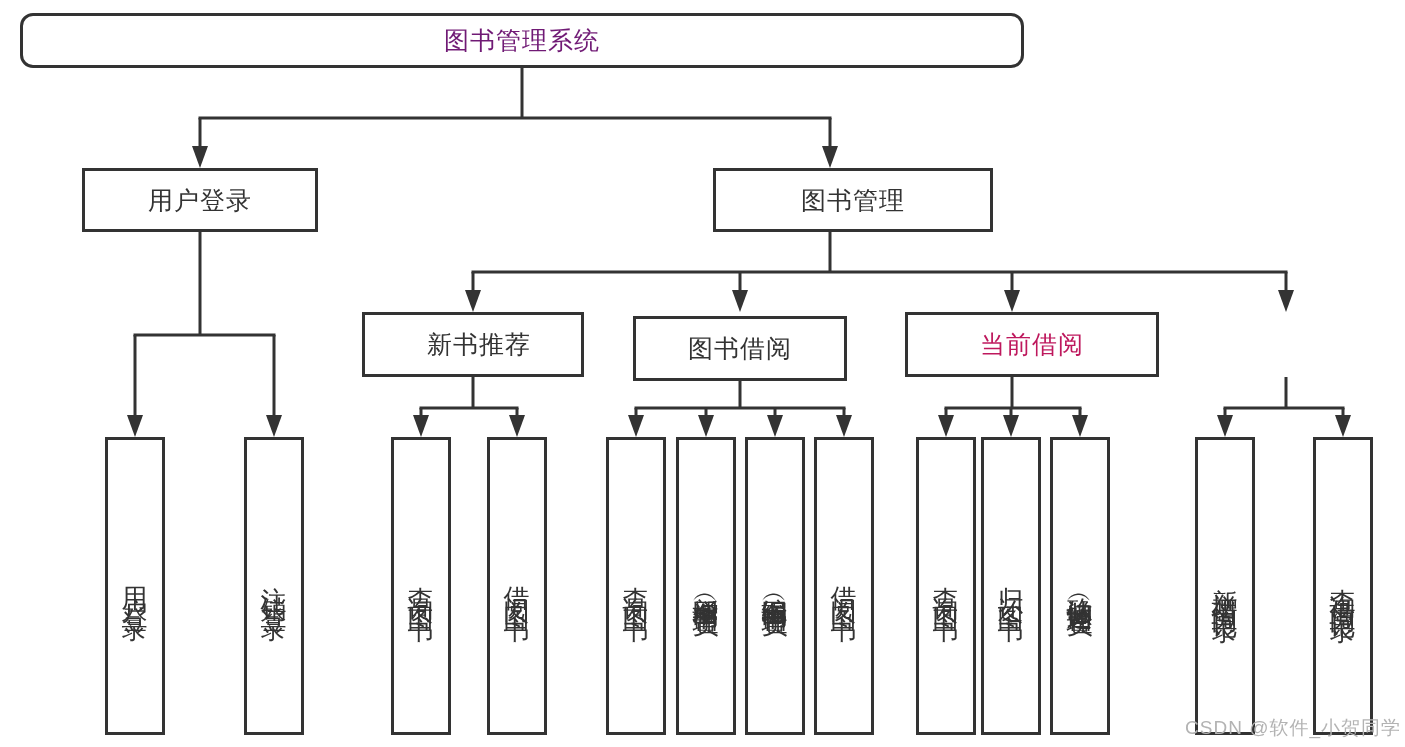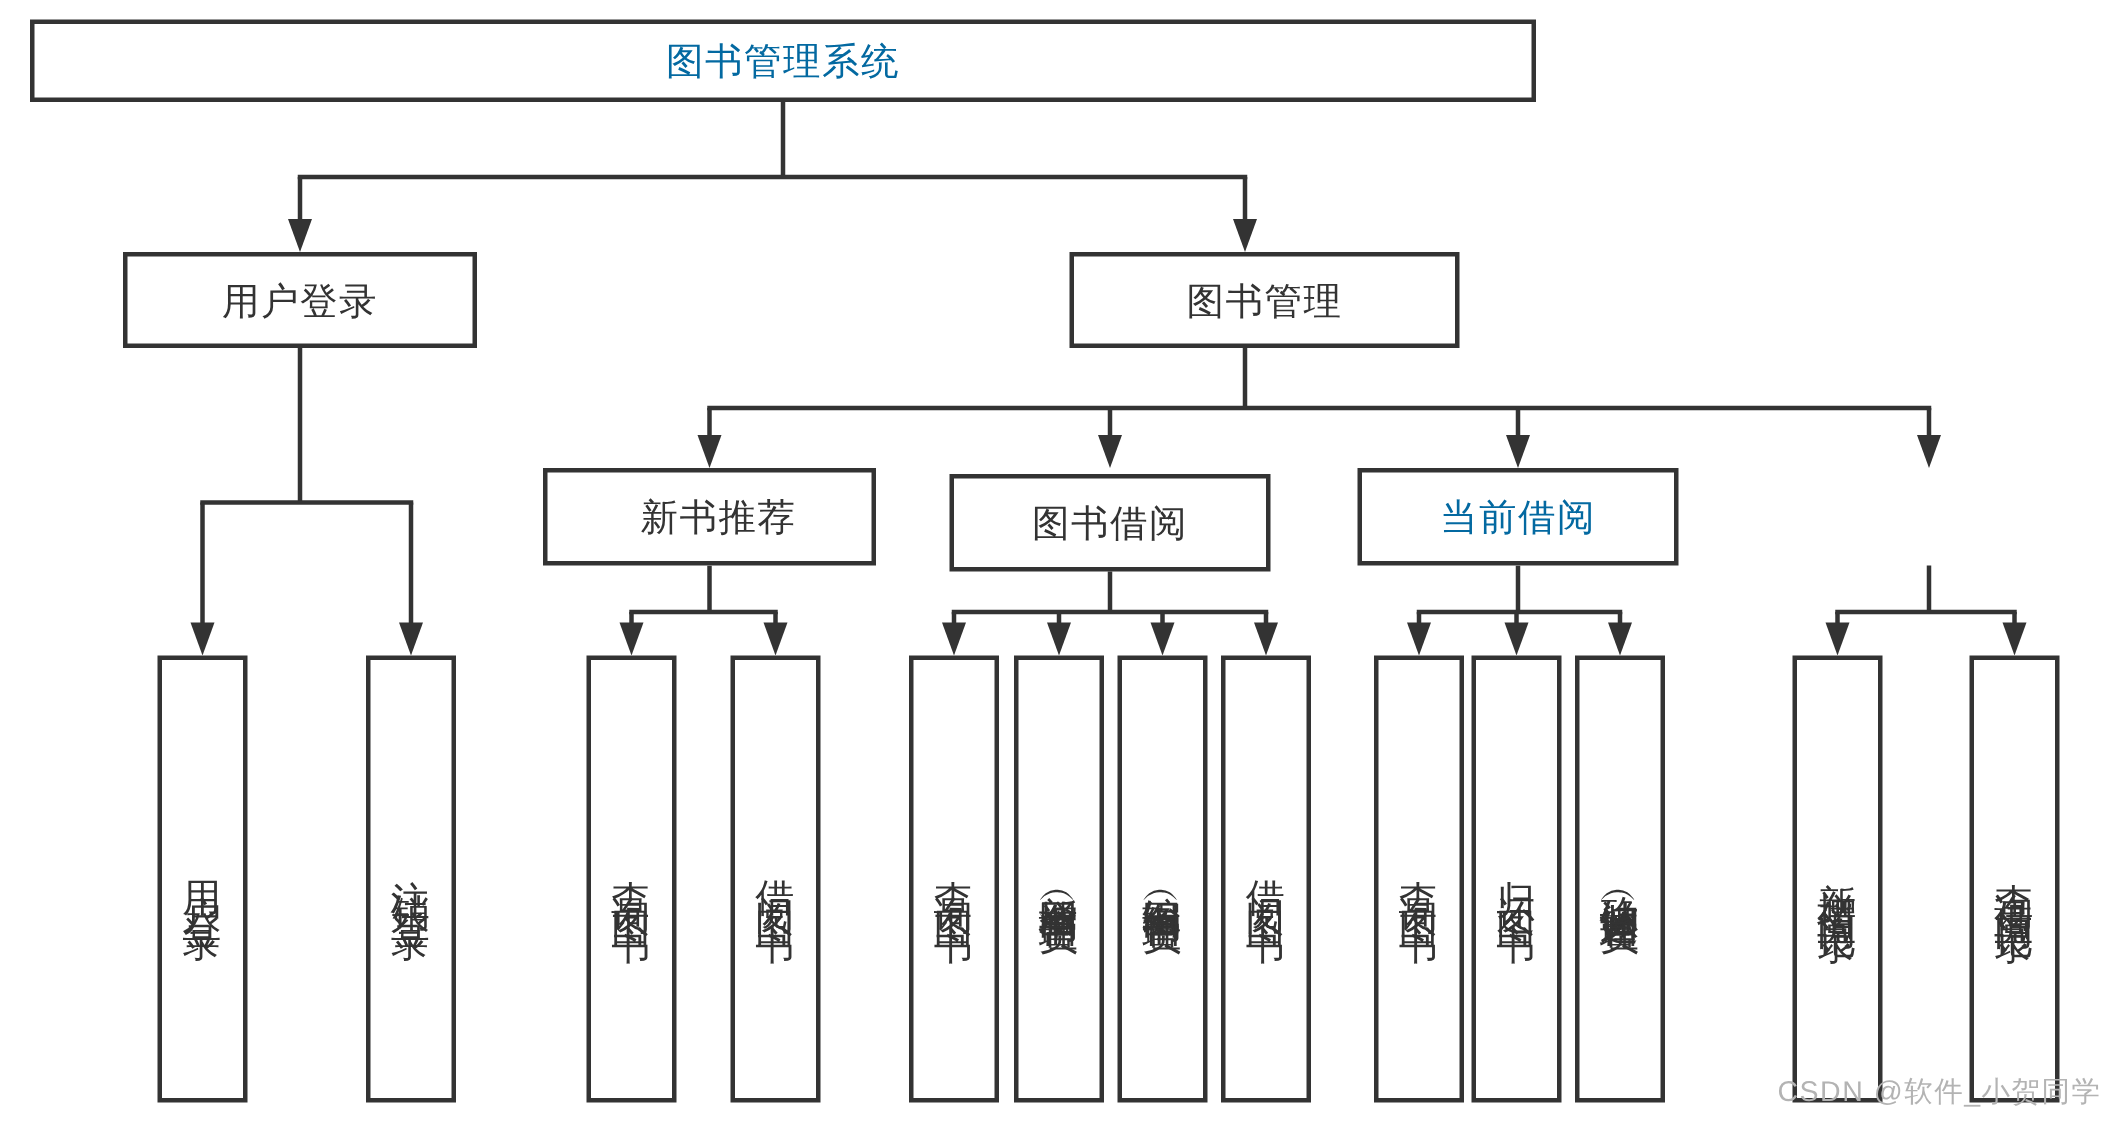--- a/index.html
+++ b/index.html
@@ -108,28 +108,28 @@
       <line x1="1080" y1="408" x2="1080" y2="417" stroke="#333333" stroke-width="3"></line>
       <polygon points="1072,415 1088,415 1080,437" fill="#333333"></polygon>
       <line x1="1286" y1="377" x2="1286" y2="408" stroke="#333333" stroke-width="3"></line>
       <line x1="1223.5" y1="408" x2="1344.5" y2="408" stroke="#333333" stroke-width="3"></line>
       <line x1="1225" y1="408" x2="1225" y2="417" stroke="#333333" stroke-width="3"></line>
       <polygon points="1217,415 1233,415 1225,437" fill="#333333"></polygon>
       <line x1="1343" y1="408" x2="1343" y2="417" stroke="#333333" stroke-width="3"></line>
       <polygon points="1335,415 1351,415 1343,437" fill="#333333"></polygon>
     </svg>
 
-  <div class="node h-node" style="left: 20px; top: 13px; width: 1004px; height: 55px; border-color: rgb(51, 51, 51); color: #0369a1; background: rgb(255, 255, 255);">图书管理系统</div>
+  <div class="node h-node" style="left: 20px; top: 13px; width: 1004px; height: 55px; border-color: rgb(51, 51, 51); color: #701a75; background: rgb(255, 255, 255); border-radius: 13px;">图书管理系统</div>
 
   <div class="node h-node" style="left: 82px; top: 168px; width: 236px; height: 64px; border-color: rgb(51, 51, 51); color: rgb(51, 51, 51); background: rgb(255, 255, 255);">用户登录</div>
-  <div class="node h-node" style="left: 713px; top: 168px; width: 260px; height: 64px; border-color: rgb(51, 51, 51); color: rgb(51, 51, 51); background: rgb(255, 255, 255);">图书管理</div>
+  <div class="node h-node" style="left: 713px; top: 168px; width: 280px; height: 64px; border-color: rgb(51, 51, 51); color: rgb(51, 51, 51); background: rgb(255, 255, 255);">图书管理</div>
 
   <div class="node h-node" style="left: 362px; top: 312px; width: 222px; height: 65px; border-color: rgb(51, 51, 51); color: rgb(51, 51, 51); background: rgb(255, 255, 255); padding-left: 12px;">新书推荐</div>
   <div class="node h-node" style="left: 633px; top: 316px; width: 214px; height: 65px; border-color: rgb(51, 51, 51); color: rgb(51, 51, 51); background: rgb(255, 255, 255);">图书借阅</div>
-  <div class="node h-node" style="left: 905px; top: 312px; width: 214px; height: 65px; border-color: rgb(51, 51, 51); color: #0369a1; background: rgb(255, 255, 255);">当前借阅</div>
+  <div class="node h-node" style="left: 905px; top: 312px; width: 254px; height: 65px; border-color: rgb(51, 51, 51); color: #be185d; background: rgb(255, 255, 255);">当前借阅</div>
 
   <div class="node v-node ls-wide" style="left: 105px; top: 437px; width: 60px; height: 298px; border-color: rgb(51, 51, 51); color: rgb(51, 51, 51); background: rgb(255, 255, 255);">用户登录</div>
   <div class="node v-node ls-wide" style="left: 244px; top: 437px; width: 60px; height: 298px; border-color: rgb(51, 51, 51); color: rgb(51, 51, 51); background: rgb(255, 255, 255);">注销登录</div>
 
   <div class="node v-node ls-wide" style="left: 391px; top: 437px; width: 60px; height: 298px; border-color: rgb(51, 51, 51); color: rgb(51, 51, 51); background: rgb(255, 255, 255);">查询图书</div>
   <div class="node v-node ls-wide" style="left: 487px; top: 437px; width: 60px; height: 298px; border-color: rgb(51, 51, 51); color: rgb(51, 51, 51); background: rgb(255, 255, 255);">借阅图书</div>
 
   <div class="node v-node ls-wide" style="left: 606px; top: 437px; width: 60px; height: 298px; border-color: rgb(51, 51, 51); color: rgb(51, 51, 51); background: rgb(255, 255, 255);">查询图书</div>
   <div class="node v-node ls-tight" style="left: 676px; top: 437px; width: 60px; height: 298px; border-color: rgb(51, 51, 51); color: rgb(51, 51, 51); background: rgb(255, 255, 255);">新增图书（管理员）</div>
   <div class="node v-node ls-tight" style="left: 745px; top: 437px; width: 60px; height: 298px; border-color: rgb(51, 51, 51); color: rgb(51, 51, 51); background: rgb(255, 255, 255);">编辑图书（管理员）</div>

